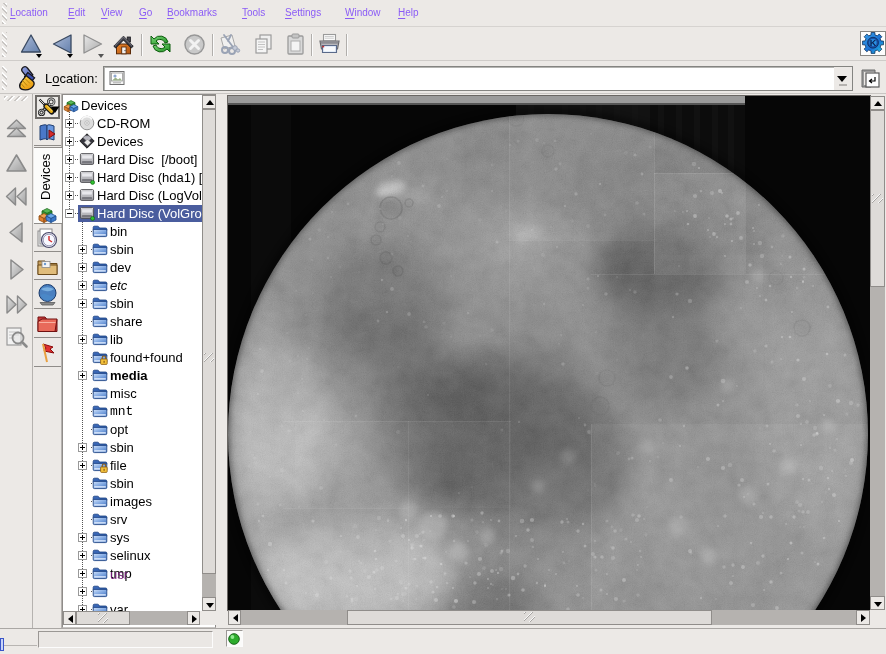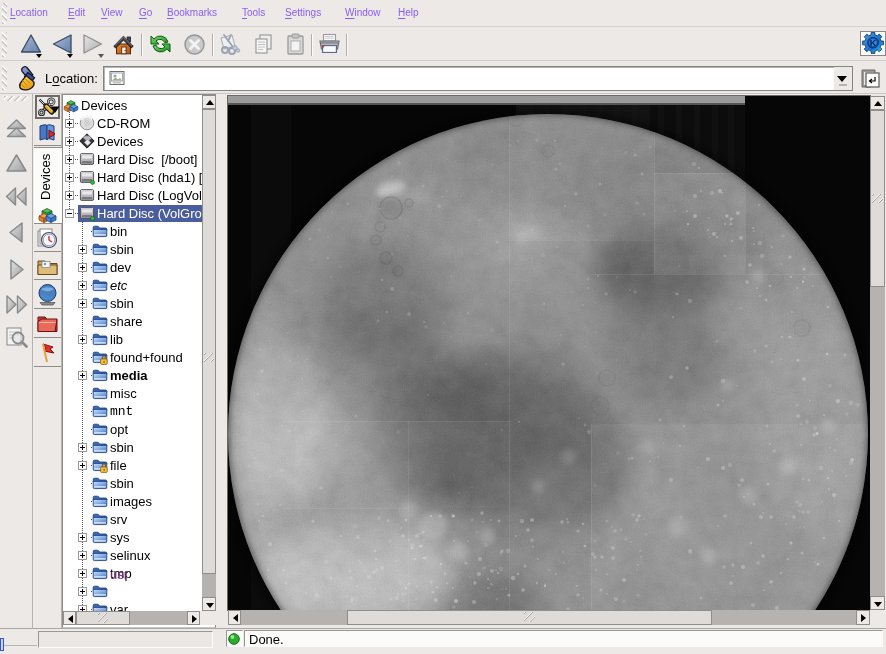--- a/index.html
+++ b/index.html
@@ -1622,18 +1622,15 @@
 
   <div class="abs" style="left:38px;top:3px;width:175px;height:17px;border:1px solid #9a9794;border-bottom-color:#fcfcfc;border-right-color:#fcfcfc;background:#eae7e4;"></div>
 
   <div class="abs" style="left:226px;top:2px;width:17px;height:17px;border:1px solid #9a9794;border-bottom-color:#fcfcfc;border-right-color:#fcfcfc;background:#fbfbfa;">
     <svg class="abs" style="left:1px;top:2px" width="12" height="12" viewBox="0 0 12 12">
       <circle cx="6" cy="6" r="5.3" fill="#2cac2c" stroke="#1a661a" stroke-width="1"></circle>
       <circle cx="4.4" cy="4" r="1.9" fill="#90e890"></circle>
     </svg>
   </div>
 
-  <div class="abs" style="left:244px;top:2px;width:639px;height:17px;border:1px solid #9a9794;border-bottom-color:#fcfcfc;border-right-color:#fcfcfc;background:#fbfbfa;">
-    <span class="abs" style="left:4px;top:1px;font-size:13px;">Done.</span>
-  </div>
 </div>
 
 </div>
 
 </body></html>

